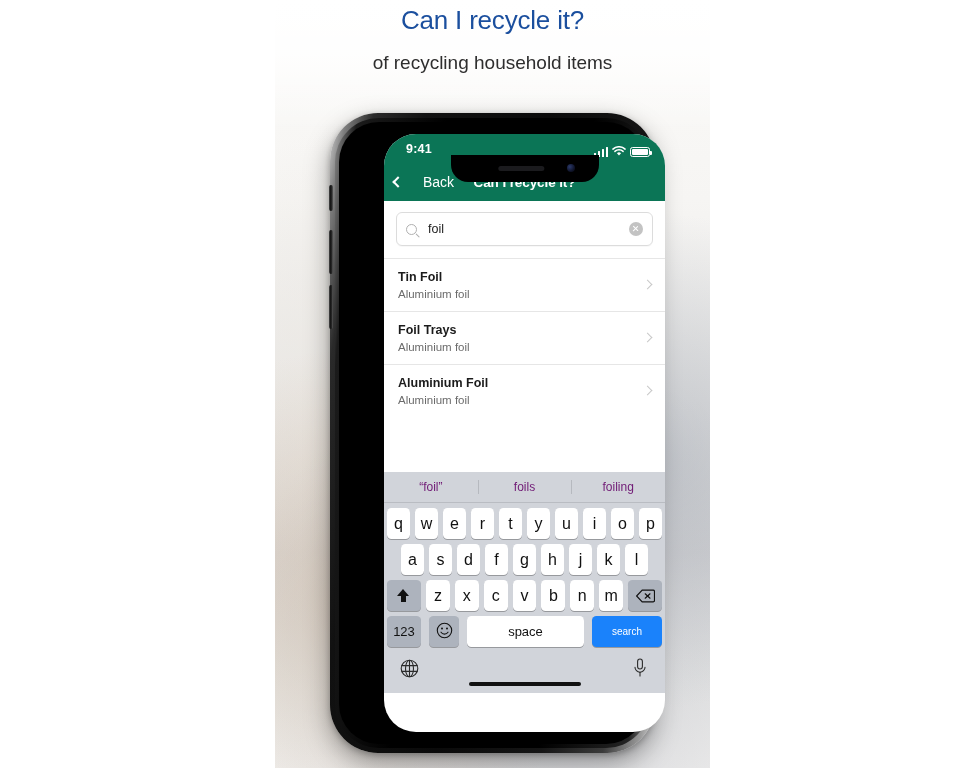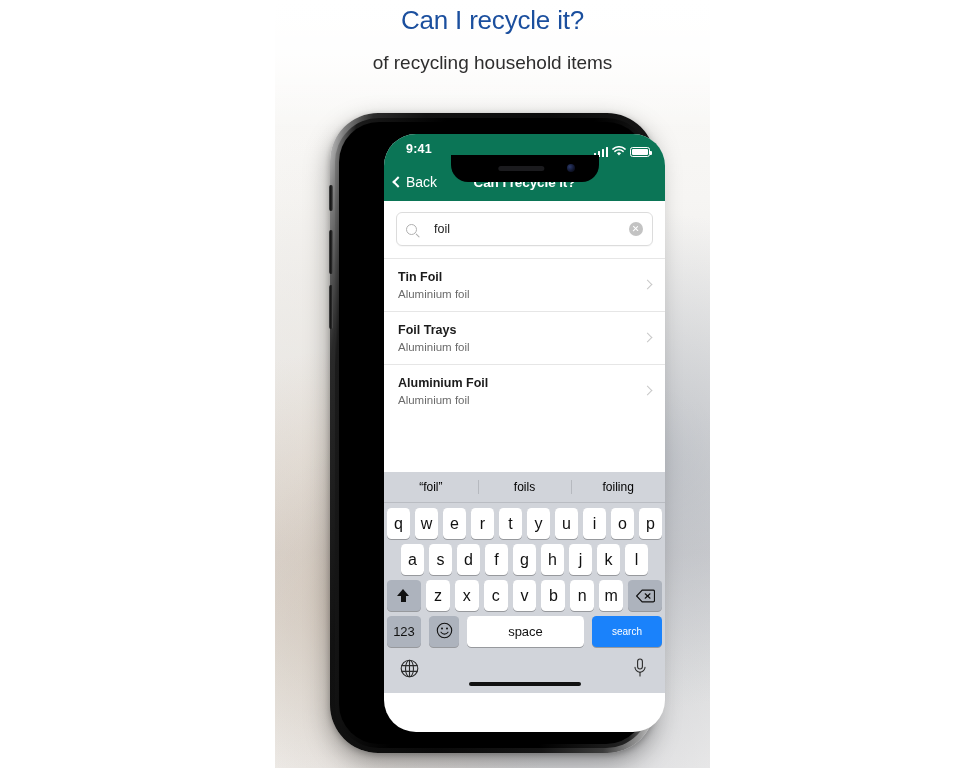--- a/index.html
+++ b/index.html
@@ -107,38 +107,38 @@
   .sig i:nth-child(3){height:8px;} .sig i:nth-child(4){height:10px;}
   .batt { width: 20px; height: 10px; border: 1.3px solid #fff; border-radius: 2.6px; position: relative; }
   .batt::before{content:"";position:absolute;left:1px;top:1px;bottom:1px;right:1px;background:#fff;border-radius:1px;}
   .batt::after{content:"";position:absolute;right:-3px;top:3px;width:1.6px;height:4px;background:#fff;border-radius:0 1px 1px 0;}
 
   
   .navbar {
     position: relative; height: 34px; background: #0b7556; color: #fff;
   }
   .nav-back {
-    position: absolute; left: 10px; top: 7px; display: flex; align-items: center; gap: 3px;
+    position: absolute; left: 10px; top: 7px; display: flex; align-items: center; gap: 20px;
     font-size: 14px; font-weight: 500;
   }
   .chev-left { display:block; width: 8px; height: 8px; border-left: 2.3px solid #fff; border-bottom: 2.3px solid #fff; transform: rotate(45deg); margin-right:1px;}
   .nav-title {
     position: absolute; left: 0; right: 0; top: 8px; text-align: center;
     font-size: 13.5px; font-weight: bold; letter-spacing: -0.1px;
   }
 
   
   .content { background: #fff; height: 271px; }
   .prompt {
     padding: 13px 14px 0 14px; font-size: 11.2px; color: #4a4a4a; line-height: 15px;
   }
   .searchwrap { padding: 11px 12px 0 12px; }
   .searchbox {
     height: 34px; background: #fff; border: 1px solid #dcdcdc; border-radius: 6px;
-    display: flex; align-items: center; padding: 0 9px; gap: 17px;
+    display: flex; align-items: center; padding: 0 9px; gap: 11px;
     box-shadow: 0 1px 1px rgba(0,0,0,0.03);
   }
   .mag { width: 11px; height: 11px; border: 1.4px solid #b0b0b0; border-radius: 50%; position: relative; flex: 0 0 auto; }
   .mag::after { content:""; position:absolute; right:-4px; bottom:-3px; width:5px; height:1.4px; background:#b0b0b0; transform: rotate(45deg); border-radius:1px;}
   .s-val { flex: 1; font-size: 12.5px; color: #1c1c1c; }
   .clear {
     width: 14px; height: 14px; border-radius: 50%; background: #c3c3c3;
     position: relative; flex: 0 0 auto;
   }
   .clear::before, .clear::after {
@@ -160,21 +160,21 @@
     width: 7px; height: 7px; border-top: 1.6px solid #c8c8c8; border-right: 1.6px solid #c8c8c8;
     transform: rotate(45deg);
   }
 
   
   .keyboard { background: #d1d4da; padding-bottom: 0; }
   .predict {
     height: 31px; display: flex; align-items: center; background: #d1d4da;
     border-bottom: 0.5px solid #b9bcc2;
   }
-  .pred { flex: 1; text-align: center; font-size: 12px; color: #000000; position: relative; }
+  .pred { flex: 1; text-align: center; font-size: 12px; color: #701a75; position: relative; }
   .pred + .pred::before {
     content:""; position:absolute; left:0; top:50%; margin-top:-7px; width:1px; height:14px; background:#b6b9bf;
   }
   .krow { display: flex; justify-content: center; gap: 5px; padding: 5px 3px 0 3px; }
   .krow.r2 { padding-left: 17px; padding-right: 17px; }
   .key {
     height: 31px; background: #fff; border-radius: 4.5px; flex: 1;
     display: flex; align-items: center; justify-content: center;
     font-size: 16px; color: #111; box-shadow: 0 1px 0 rgba(0,0,0,0.28);
   }

